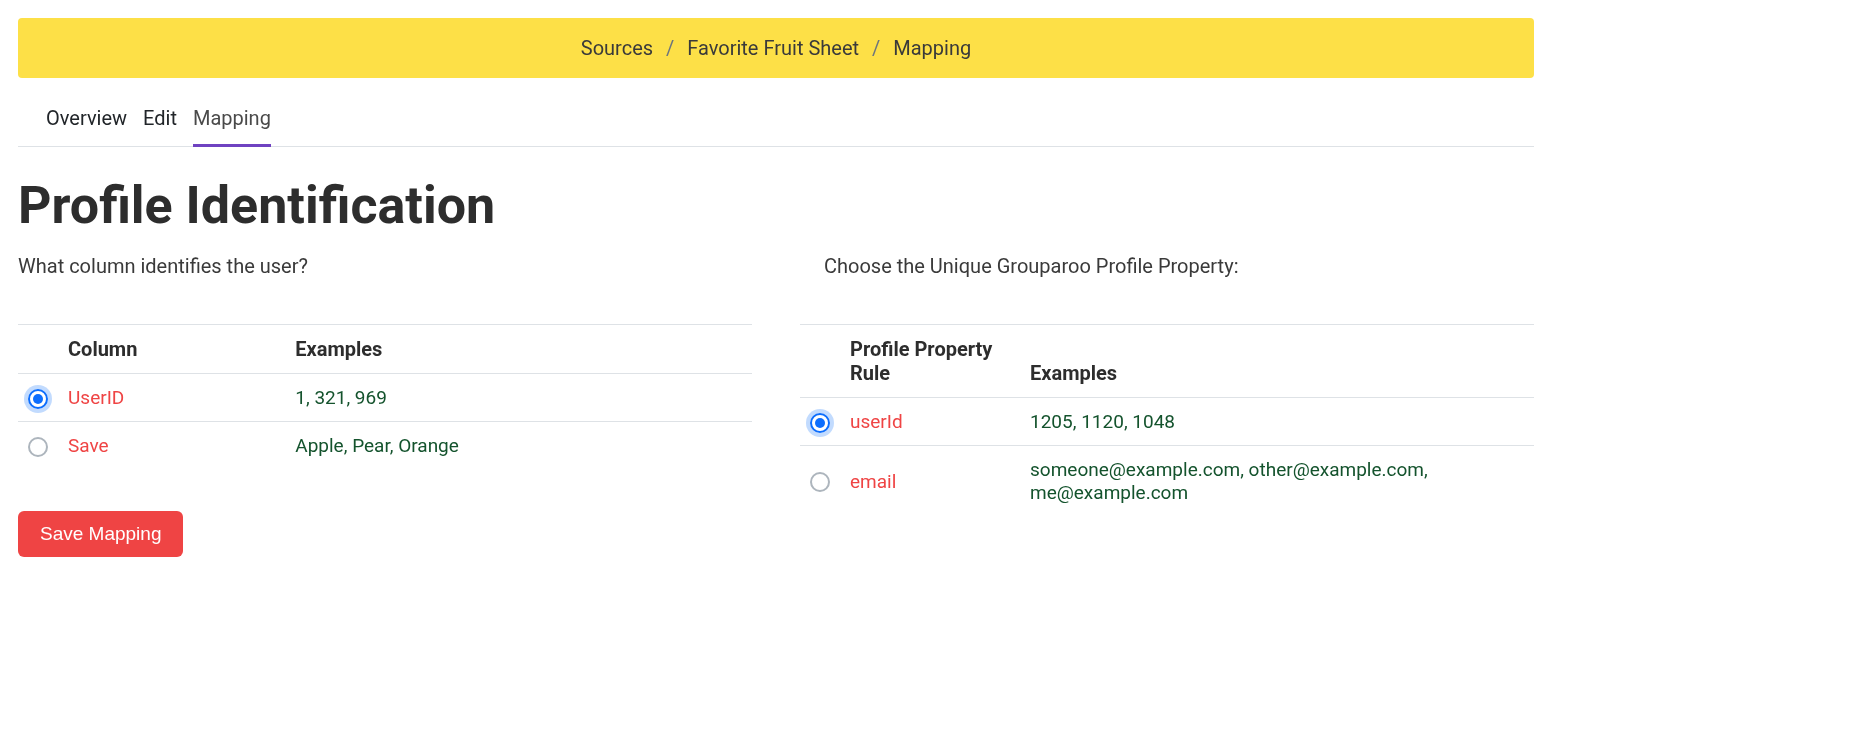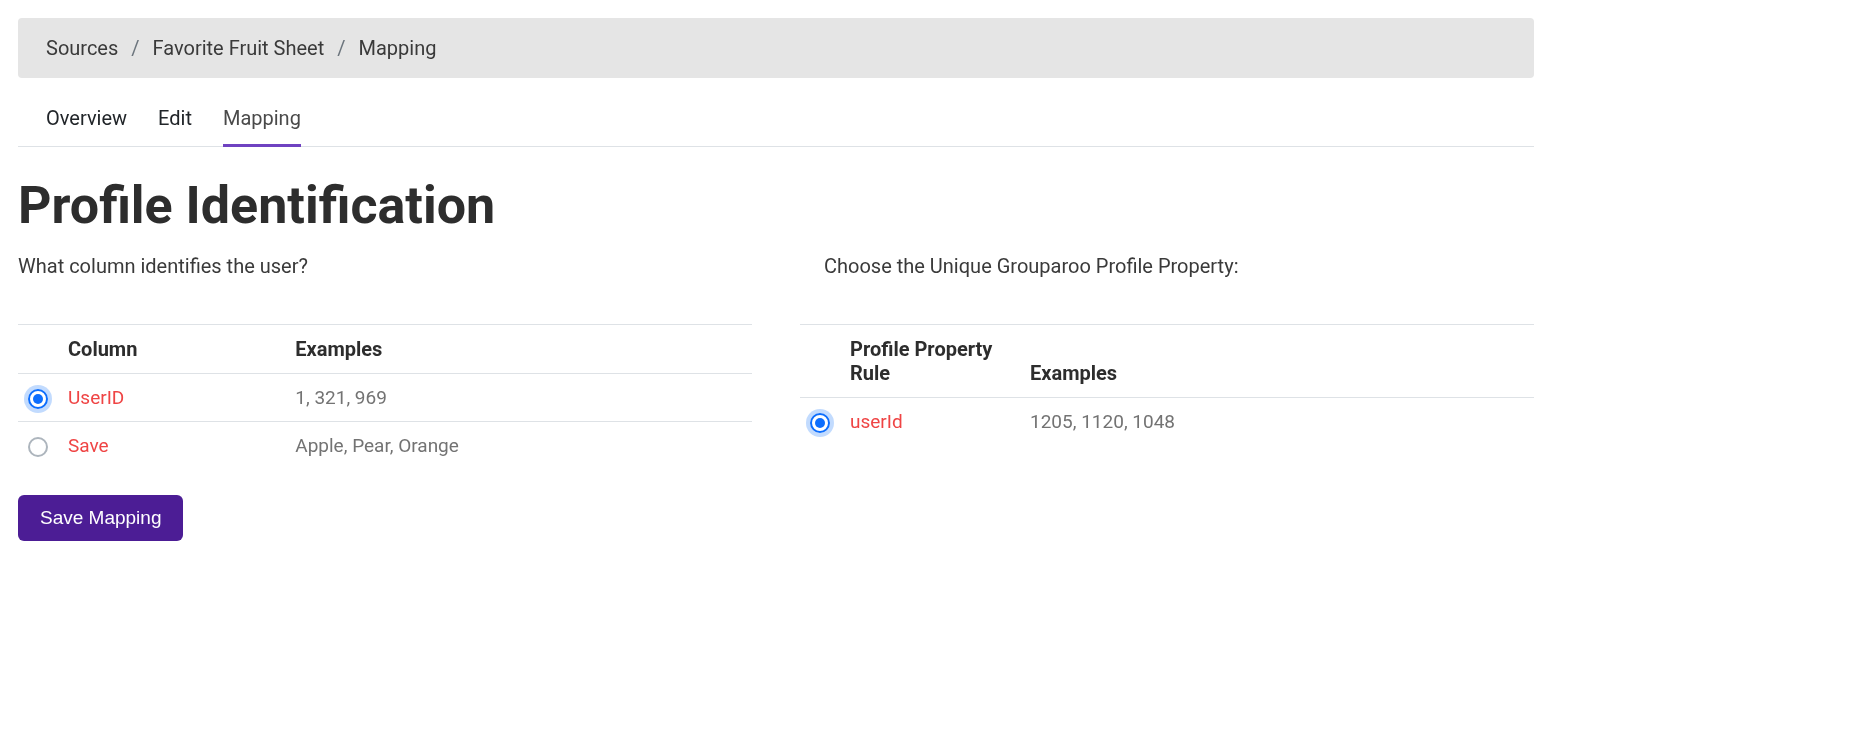--- a/index.html
+++ b/index.html
@@ -8,38 +8,39 @@
       box-sizing: border-box;
     }
     body {
       font-family: -apple-system, BlinkMacSystemFont, "Segoe UI", Roboto, "Helvetica Neue", Arial, sans-serif;
       color: #212529;
       background: #fff;
       width: 1552px;
       padding: 0;
     }
     .breadcrumb {
-      background: #e5e5e5;
+      background: #fde047;
       padding: 18px 28px;
       margin: 18px;
       border-radius: 4px;
       font-size: 20px;
       color: #3a3a3a;
+      text-align: center;
     }
     .breadcrumb a, .breadcrumb span {
       color: #3a3a3a;
       text-decoration: none;
     }
     .breadcrumb .sep {
       color: #6c757d;
       margin: 0 8px;
     }
     .tabs {
       display: flex;
-      gap: 31px;
+      gap: 16px;
       border-bottom: 1px solid #dee2e6;
       margin: 0 18px;
       padding-left: 28px;
     }
     .tab {
       padding: 10px 0 14px 0;
       font-size: 20px;
       color: #212529;
       cursor: pointer;
       border-bottom: 3px solid transparent;
@@ -83,21 +84,21 @@
       padding: 12px 10px;
       border-top: 1px solid #dee2e6;
       border-bottom: 1px solid #dee2e6;
       vertical-align: bottom;
     }
     .tbl th.radio-col {
       width: 40px;
     }
     .tbl td {
       font-size: 19px;
-      color: #737373;
+      color: #14532d;
       padding: 12px 10px;
       border-bottom: 1px solid #dee2e6;
       vertical-align: middle;
     }
     .tbl tr:last-child td {
       border-bottom: none;
     }
     .tbl td.name-cell {
       font-weight: 400;
       color: #ef4444;
@@ -120,22 +121,22 @@
       content: '';
       position: absolute;
       top: 3px;
       left: 3px;
       width: 10px;
       height: 10px;
       background: #0d6efd;
       border-radius: 50%;
     }
     .save-btn {
-      margin-top: 26px;
-      background: #4c1d95;
+      margin-top: 42px;
+      background: #ef4444;
       color: #fff;
       border: none;
       border-radius: 6px;
       padding: 12px 22px;
       font-size: 19px;
       cursor: pointer;
     }
     .col-right .question {
       margin-bottom: 24px;
       margin-left: 24px;
@@ -201,18 +202,23 @@
             <th class="prop-col">Profile Property Rule</th>
             <th>Examples</th>
           </tr>
         </thead>
         <tbody>
           <tr>
             <td><span class="radio checked"></span></td>
             <td class="name-cell">userId</td>
             <td>1205, 1120, 1048</td>
           </tr>
+          <tr>
+            <td><span class="radio"></span></td>
+            <td class="name-cell">email</td>
+            <td>someone@example.com, other@example.com, me@example.com</td>
+          </tr>
         </tbody>
       </table>
     </div>
 
   </div>
 </div>
 
 </body></html>

